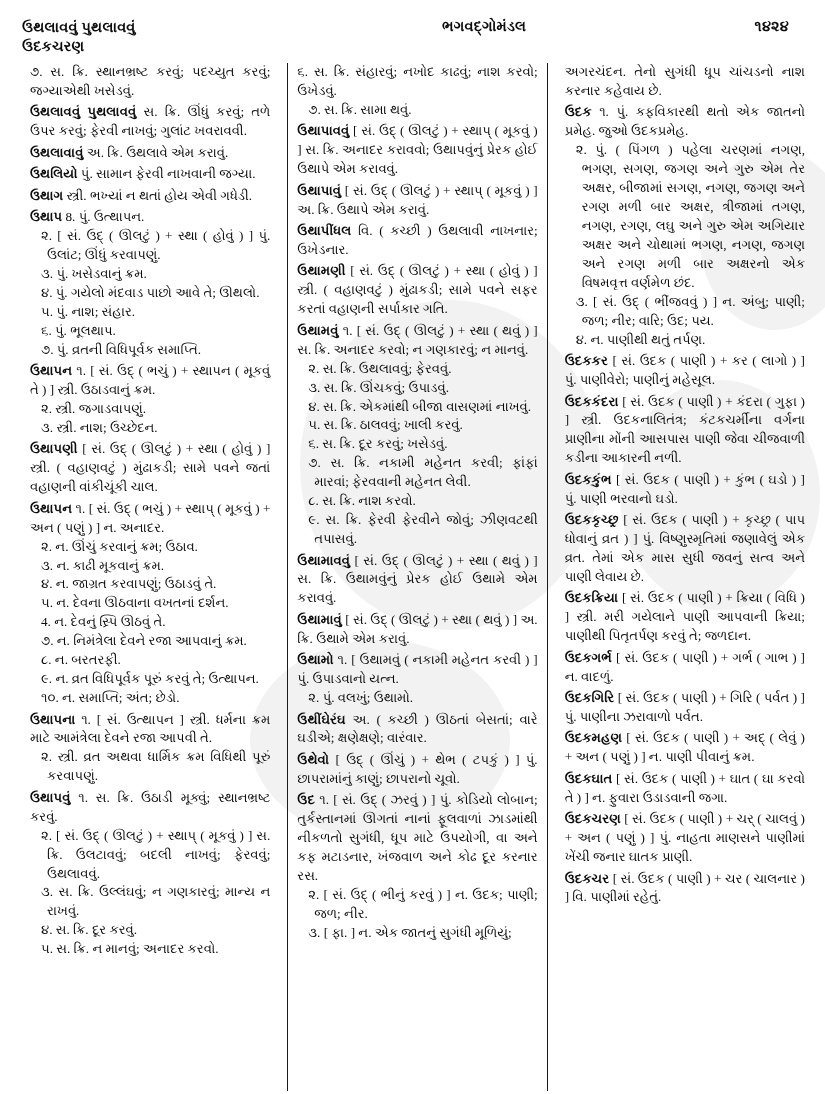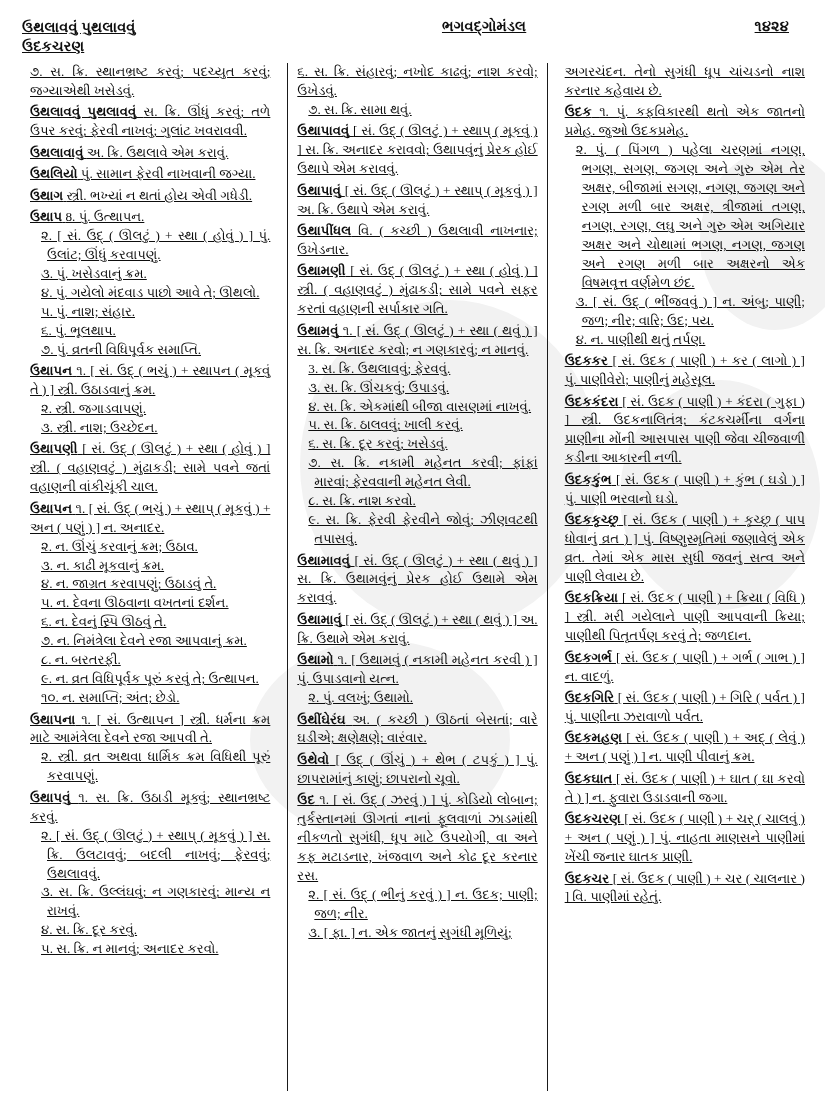--- a/index.html
+++ b/index.html
@@ -14,21 +14,20 @@
     color: #0d0d0d;
     position: relative;
     overflow: hidden;
   }
   .page {
     position: relative;
     width: 825px;
     height: 870px;
     box-sizing: border-box;
     padding: 18px 16px 6px 16px;
-    text-decoration: underline;
   }
   
   .watermark {
     position: absolute;
     border-radius: 50%;
     background: #f2f2f2;
     pointer-events: none;
     z-index: 0;
   }
   .wm1 { left: 300px; top: 300px; width: 300px; height: 330px; }
@@ -150,21 +149,21 @@
         </div>
         <div class="entry">
           <p class="sense first-line"><span class="hw">ઉથાપણી</span> <span class="body">[ સં. ઉદ્ ( ઊલટું ) + સ્થા ( હોવું ) ] સ્ત્રી. ( વહાણવટું ) મુંઢાકડી; સામે પવને જતાં વહાણની વાંકીચૂંકી ચાલ.</span></p>
         </div>
         <div class="entry">
           <p class="sense first-line"><span class="hw">ઉથાપન</span> <span class="body">૧. [ સં. ઉદ્ ( ભચું ) + સ્થાપ્ ( મૂકવું ) + અન ( પણું ) ] ન. અનાદર.</span></p>
           <p class="sense"><span class="body">૨. ન. ઊંચું કરવાનું ક્રમ; ઉઠાવ.</span></p>
           <p class="sense"><span class="body">૩. ન. કાઢી મૂકવાનું ક્રમ.</span></p>
           <p class="sense"><span class="body">૪. ન. જાગ્રત કરવાપણું; ઉઠાડવું તે.</span></p>
           <p class="sense"><span class="body">૫. ન. દેવના ઊઠવાના વખતનાં દર્શન.</span></p>
-          <p class="sense"><span class="body">૬. ન. દેવનું સ્ર્પિ ઊઠવું તે.</span></p>
+          <p class="sense"><span class="body">4. ન. દેવનું સ્ર્પિ ઊઠવું તે.</span></p>
           <p class="sense"><span class="body">૭. ન. નિમંત્રેલા દેવને રજા આપવાનું ક્રમ.</span></p>
           <p class="sense"><span class="body">૮. ન. બરતરફી.</span></p>
           <p class="sense"><span class="body">૯. ન. વ્રત વિધિપૂર્વક પૂરું કરવું તે; ઉત્થાપન.</span></p>
           <p class="sense"><span class="body">૧૦. ન. સમાપ્તિ; અંત; છેડો.</span></p>
         </div>
         <div class="entry">
           <p class="sense first-line"><span class="hw">ઉથાપના</span> <span class="body">૧. [ સં. ઉત્થાપન ] સ્ત્રી. ધર્મના ક્રમ માટે આમંત્રેલા દેવને રજા આપવી તે.</span></p>
           <p class="sense"><span class="body">૨. સ્ત્રી. વ્રત અથવા ધાર્મિક ક્રમ વિધિથી પૂરું કરવાપણું.</span></p>
         </div>
         <div class="entry">
@@ -187,21 +186,21 @@
           <p class="sense first-line"><span class="hw">ઉથાપાવું</span> <span class="body">[ સં. ઉદ્ ( ઊલટું ) + સ્થાપ્ ( મૂકવું ) ] અ. ક્રિ. ઉથાપે એમ કરાવું.</span></p>
         </div>
         <div class="entry">
           <p class="sense first-line"><span class="hw">ઉથાપીંધલ</span> <span class="body">વિ. ( કચ્છી ) ઉથલાવી નાખનાર; ઉખેડનાર.</span></p>
         </div>
         <div class="entry">
           <p class="sense first-line"><span class="hw">ઉથામણી</span> <span class="body">[ સં. ઉદ્ ( ઊલટું ) + સ્થા ( હોવું ) ] સ્ત્રી. ( વહાણવટું ) મુંઢાકડી; સામે પવને સફર કરતાં વહાણની સર્પાકાર ગતિ.</span></p>
         </div>
         <div class="entry">
           <p class="sense first-line"><span class="hw">ઉથામવું</span> <span class="body">૧. [ સં. ઉદ્ ( ઊલટું ) + સ્થા ( થવું ) ] સ. ક્રિ. અનાદર કરવો; ન ગણકારવું; ન માનવું.</span></p>
-          <p class="sense"><span class="body">3. સ. ક્રિ. ઉથલાવવું; ફેરવવું.</span></p>
+          <p class="sense"><span class="body">૨. સ. ક્રિ. ઉથલાવવું; ફેરવવું.</span></p>
           <p class="sense"><span class="body">૩. સ. ક્રિ. ઊંચકવું; ઉપાડવું.</span></p>
           <p class="sense"><span class="body">૪. સ. ક્રિ. એકમાંથી બીજા વાસણમાં નાખવું.</span></p>
           <p class="sense"><span class="body">૫. સ. ક્રિ. ઠાલવવું; ખાલી કરવું.</span></p>
           <p class="sense"><span class="body">૬. સ. ક્રિ. દૂર કરવું; ખસેડવું.</span></p>
           <p class="sense"><span class="body">૭. સ. ક્રિ. નકામી મહેનત કરવી; ફાંફાં મારવાં; ફેરવવાની મહેનત લેવી.</span></p>
           <p class="sense"><span class="body">૮. સ. ક્રિ. નાશ કરવો.</span></p>
           <p class="sense"><span class="body">૯. સ. ક્રિ. ફેરવી ફેરવીને જોવું; ઝીણવટથી તપાસવું.</span></p>
         </div>
         <div class="entry">
           <p class="sense first-line"><span class="hw">ઉથામાવવું</span> <span class="body">[ સં. ઉદ્ ( ઊલટું ) + સ્થા ( થવું ) ] સ. ક્રિ. ઉથામવુંનું પ્રેરક હોઈ ઉથામે એમ કરાવવું.</span></p>

